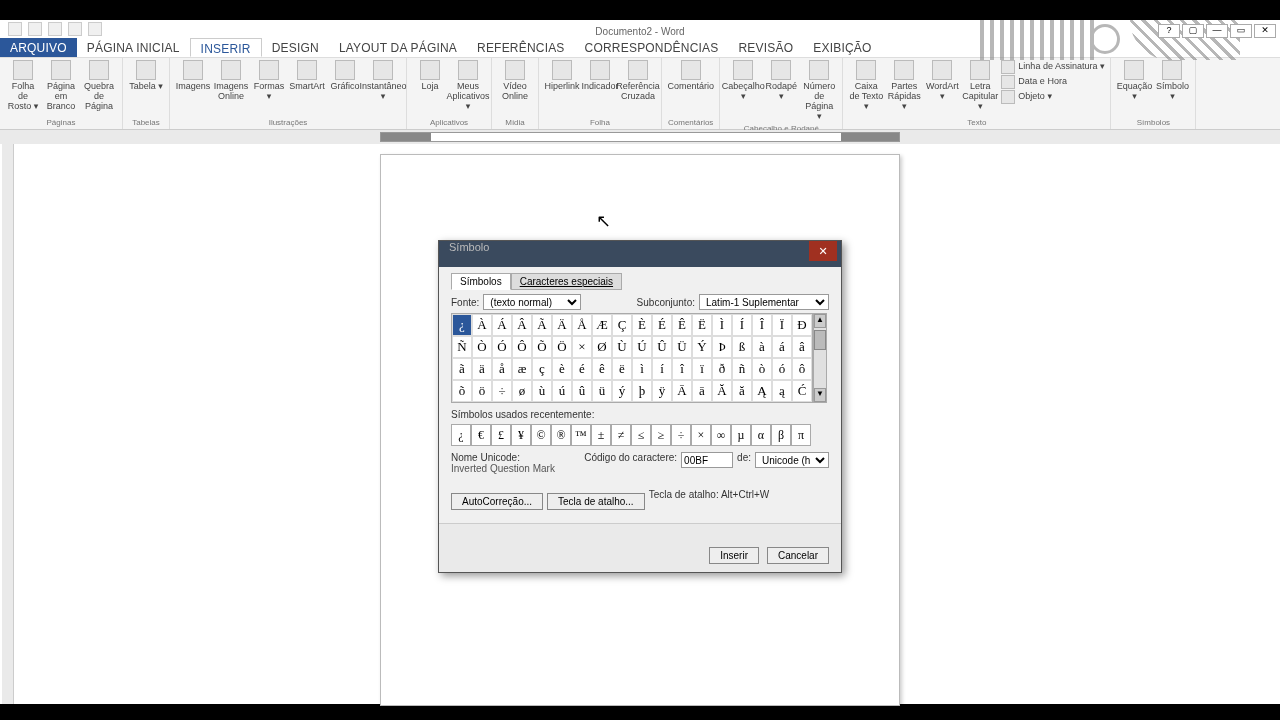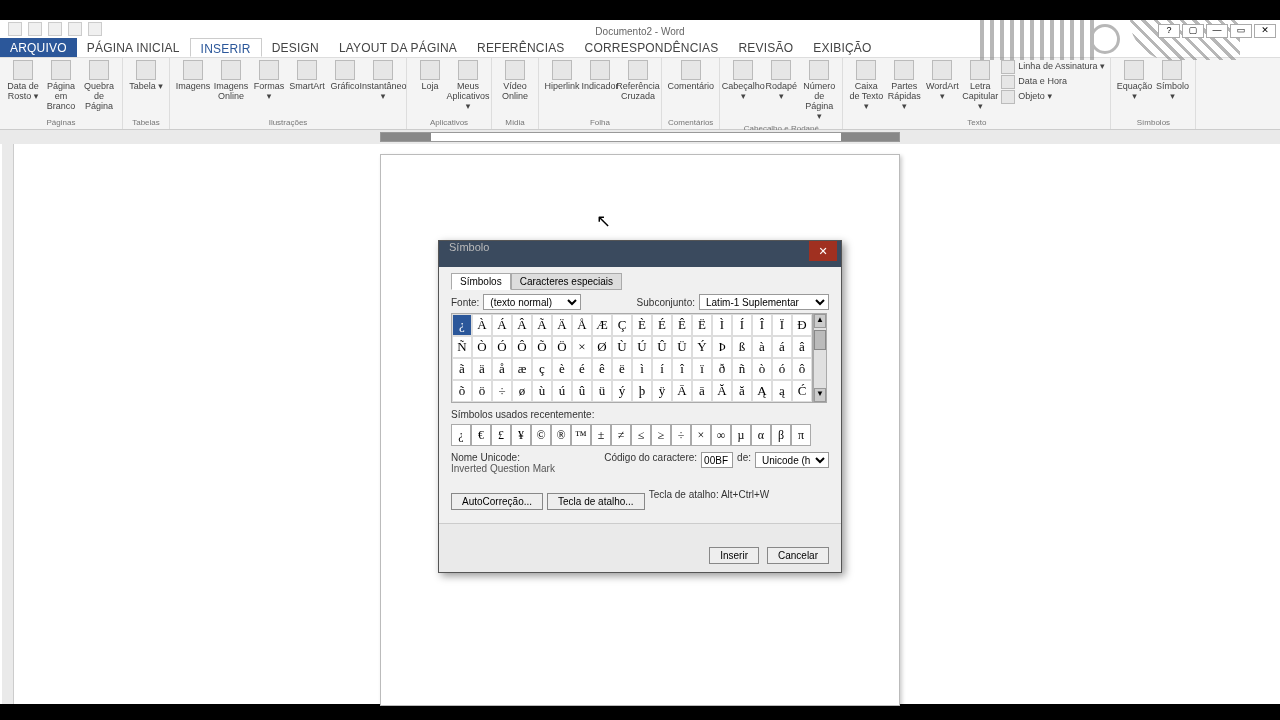--- a/index.html
+++ b/index.html
@@ -34,21 +34,21 @@
 .cursor-arrow { position: absolute; top: 55px; left: 215px; font-size: 18px; color: #000; }
 
 
 .dialog { position: absolute; top: 220px; left: 438px; width: 404px; background: #ececec; border: 1px solid #555; box-shadow: 3px 3px 8px rgba(0,0,0,.4); }
 .dlg-title { height: 26px; background: #3a4a5e; display: flex; justify-content: space-between; align-items: flex-start; padding: 0 0 0 10px; color: #bbb; font-size: 11px; }
 .dlg-close { width: 28px; height: 20px; background: #a03020; color: #fff; display: flex; align-items: center; justify-content: center; font-size: 11px; cursor: pointer; margin-right: 4px; }
 .dlg-body { padding: 6px 12px 10px 12px; background: #f0f0f0; }
 .dlg-tabs { display: flex; font-size: 10px; margin-bottom: 4px; }
 .dlg-tab { padding: 2px 8px; border: 1px solid #aaa; background: #f5f5f5; position: relative; }
 .dlg-tab.active { background: #fff; border-bottom: 1px solid #fff; z-index: 2; }
-.dlg-tab.inactive { background: #ddd; }
+.dlg-tab.inactive { background: #ddd; text-decoration: underline; }
 
 .row { display: flex; align-items: center; gap: 4px; margin-bottom: 3px; }
 .lbl { font-size: 10px; color: #333; }
 select.sel, input.inp { font-size: 10px; border: 1px solid #999; background: #fff; height: 16px; padding: 0 2px; }
 
 .char-grid { display: grid; grid-template-columns: repeat(18, 20px); border: 1px solid #aaa; background: #fff; }
 .char-grid .ch { width: 20px; height: 22px; border: 1px solid #ddd; display: flex; align-items: center; justify-content: center; font-size: 13px; font-family: "Times New Roman", serif; cursor: pointer; }
 .char-grid .ch.sel { background: #2b579a; color: #fff; }
 .grid-wrap { display: flex; }
 .scroll { width: 14px; background: #e0e0e0; border: 1px solid #aaa; display: flex; flex-direction: column; justify-content: space-between; }
@@ -104,21 +104,21 @@
     <div class="tab">CORRESPONDÊNCIAS</div>
     <div class="tab">REVISÃO</div>
     <div class="tab">EXIBIÇÃO</div>
   </div>
 
   <div class="ribbon" id="ribbon">
       <div class="group">
         <div class="group-items">
           <div class="rbtn">
             <div class="icn"></div>
-            <div>Data de Rosto ▾</div>
+            <div>Folha de Rosto ▾</div>
           </div>
           <div class="rbtn">
             <div class="icn"></div>
             <div>Página em Branco</div>
           </div>
           <div class="rbtn">
             <div class="icn"></div>
             <div>Quebra de Página</div>
           </div>
         </div>
@@ -410,21 +410,21 @@
           <div class="ch">β</div>
           <div class="ch">π</div>
         </div>
 
       <div class="row" style="margin-top:6px;align-items:flex-start">
         <div style="flex:1">
           <div class="lbl">Nome Unicode:</div>
           <div class="lbl" style="color:#555">Inverted Question Mark</div>
         </div>
         <span class="lbl">Código do caractere:</span>
-        <input class="inp" style="width: 32px;" value="00BF">
+        <input class="inp" style="width: 52px;" value="00BF">
         <span class="lbl">de:</span>
         <select class="sel" style="width:74px"><option>Unicode (hex)</option></select>
       </div>
 
       <div class="row" style="margin-top:4px">
         <button class="btn">AutoCorreção...</button>
         <button class="btn">Tecla de atalho...</button>
         <span class="lbl">Tecla de atalho: Alt+Ctrl+W</span>
       </div>
     </div>

